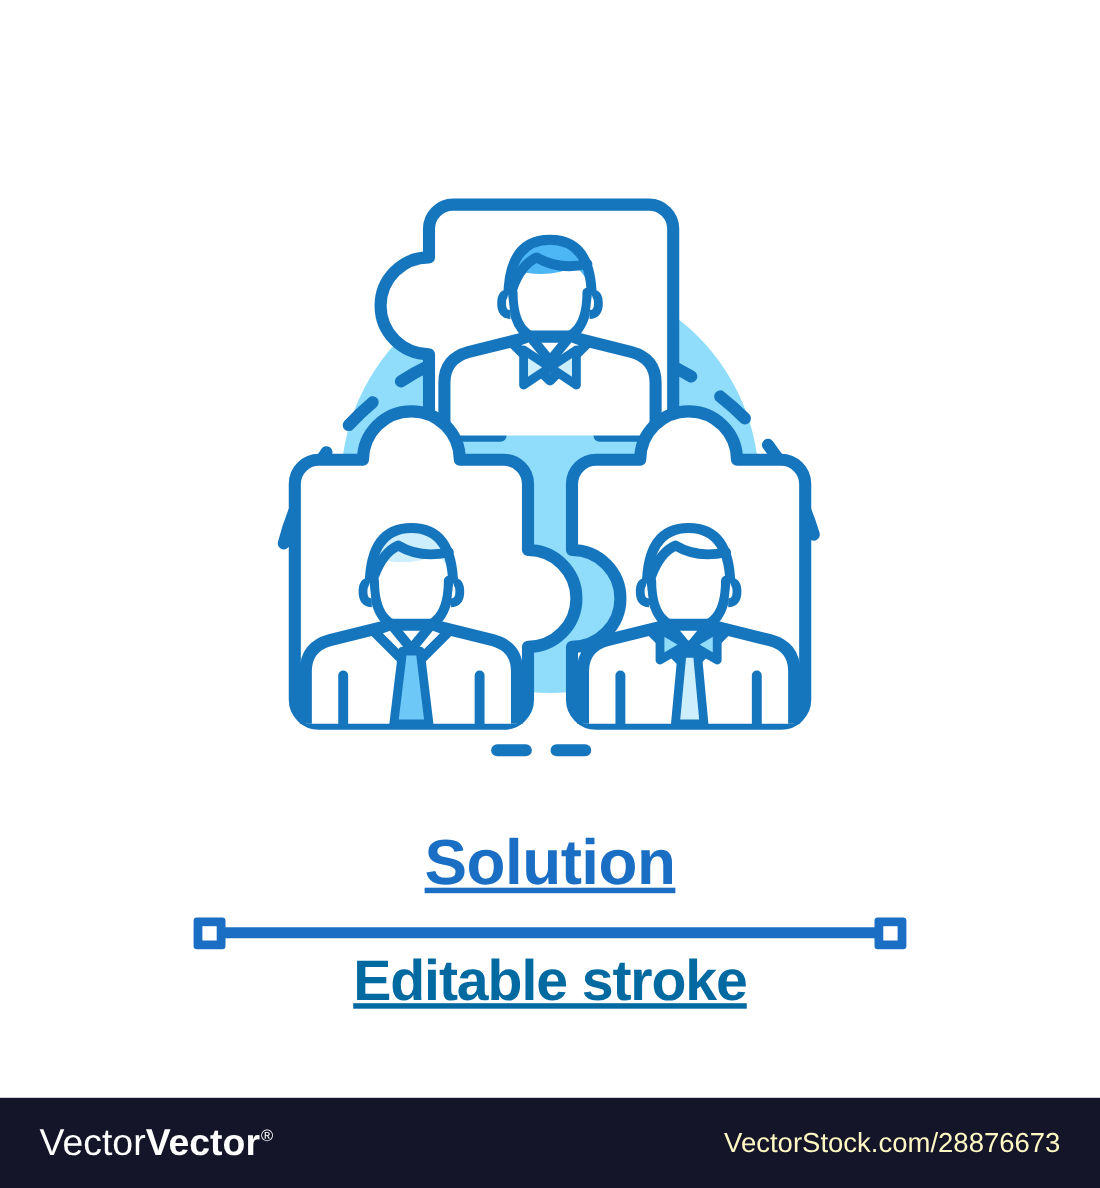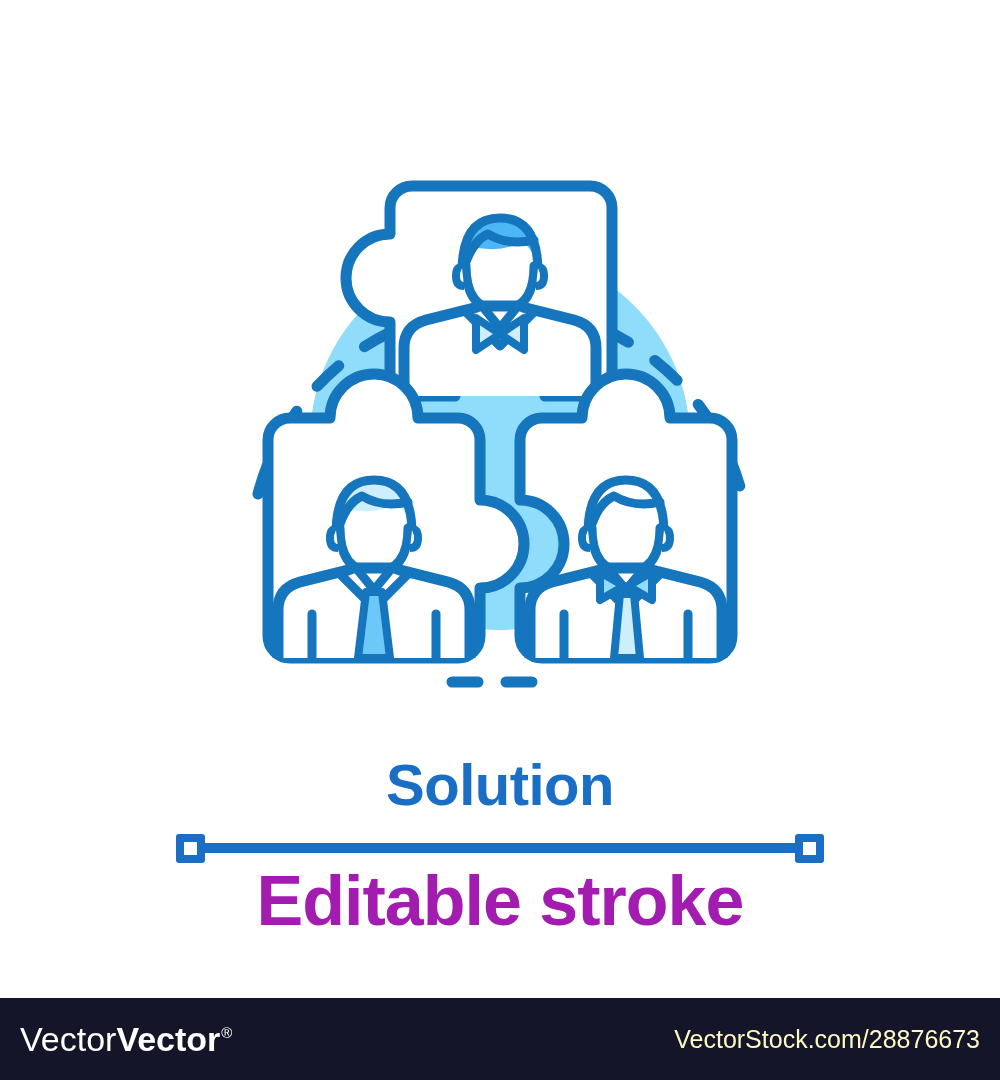--- a/index.html
+++ b/index.html
@@ -32,20 +32,21 @@
     width: 1000px;
     height: 740px;
   }
 
   
   .caption-block {
     position: absolute;
     left: 0;
     width: 1000px;
     text-align: center;
+    text-decoration: underline;
   }
   #caption-solution {
     top: 756px;
     font-size: 58px;
     font-weight: bold;
     letter-spacing: -0.5px;
     color: #1a6fc4;
     line-height: 1;
   }
   #stroke-rule-wrap {
@@ -56,40 +57,40 @@
     height: 44px;
   }
   #stroke-rule {
     display: block;
     margin: 0 auto;
     width: 660px;
     height: 44px;
   }
   #caption-editable {
     top: 866px;
-    font-size: 70px;
+    font-size: 52px;
     font-weight: bold;
     letter-spacing: -1px;
-    color: #a21caf;
+    color: #0369a1;
     line-height: 1;
   }
 
   
   #footer-bar {
     position: absolute;
     left: 0;
     top: 998px;
     width: 1000px;
     height: 82px;
     background: #15152a;
     display: flex;
     align-items: center;
     justify-content: space-between;
     box-sizing: border-box;
-    padding: 0 20px;
+    padding: 0 36px;
   }
   #footer-logo {
     display: flex;
     align-items: baseline;
     color: #ffffff;
     font-size: 34px;
     letter-spacing: 0px;
   }
   #footer-logo .logo-light {
     font-weight: 300;

